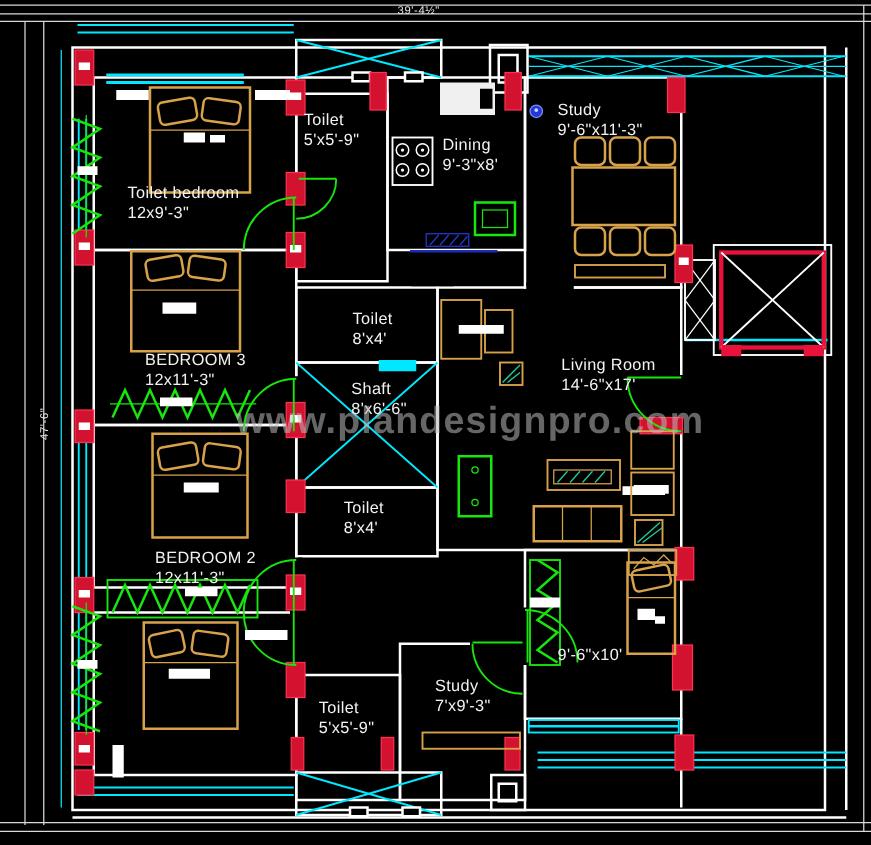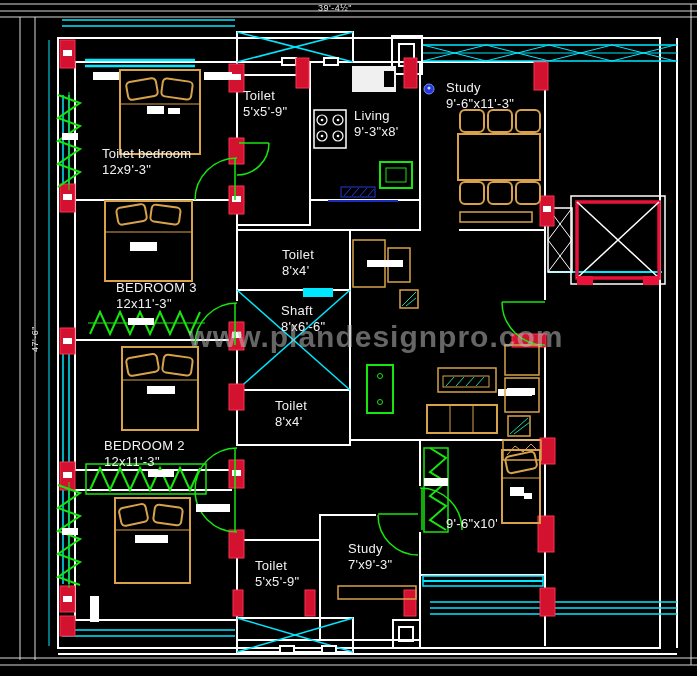--- a/index.html
+++ b/index.html
@@ -341,44 +341,48 @@
 
   <div class="room-label" style="left:102px;top:146px">
     <span>Toilet bedroom</span>
     <span class="dims">12x9'-3"</span>
   </div>
   <div class="room-label" style="left:243px;top:88px">
     <span>Toilet</span>
     <span class="dims">5'x5'-9"</span>
   </div>
   <div class="room-label" style="left:354px;top:108px">
-    <span>Living</span>
+    <span>Dining</span>
     <span class="dims">9'-3"x8'</span>
   </div>
   <div class="room-label" style="left:446px;top:80px">
     <span>Study</span>
     <span class="dims">9'-6"x11'-3"</span>
   </div>
   <div class="room-label" style="left:116px;top:280px">
     <span>BEDROOM 3</span>
     <span class="dims">12x11'-3"</span>
   </div>
   <div class="room-label" style="left:282px;top:247px">
     <span>Toilet</span>
     <span class="dims">8'x4'</span>
   </div>
   <div class="room-label" style="left:281px;top:303px">
     <span>Shaft</span>
     <span class="dims">8'x6'-6"</span>
   </div>
+  <div class="room-label" style="left:449px;top:284px">
+    <span>Living Room</span>
+    <span class="dims">14'-6"x17'</span>
+  </div>
   <div class="room-label" style="left:275px;top:398px">
     <span>Toilet</span>
     <span class="dims">8'x4'</span>
   </div>
-  <div class="room-label" style="left:104px;top:438px">
+  <div class="room-label" style="left:124px;top:438px">
     <span>BEDROOM 2</span>
     <span class="dims">12x11'-3"</span>
   </div>
   <div class="room-label" style="left:255px;top:558px">
     <span>Toilet</span>
     <span class="dims">5'x5'-9"</span>
   </div>
   <div class="room-label" style="left:348px;top:541px">
     <span>Study</span>
     <span class="dims">7'x9'-3"</span>

